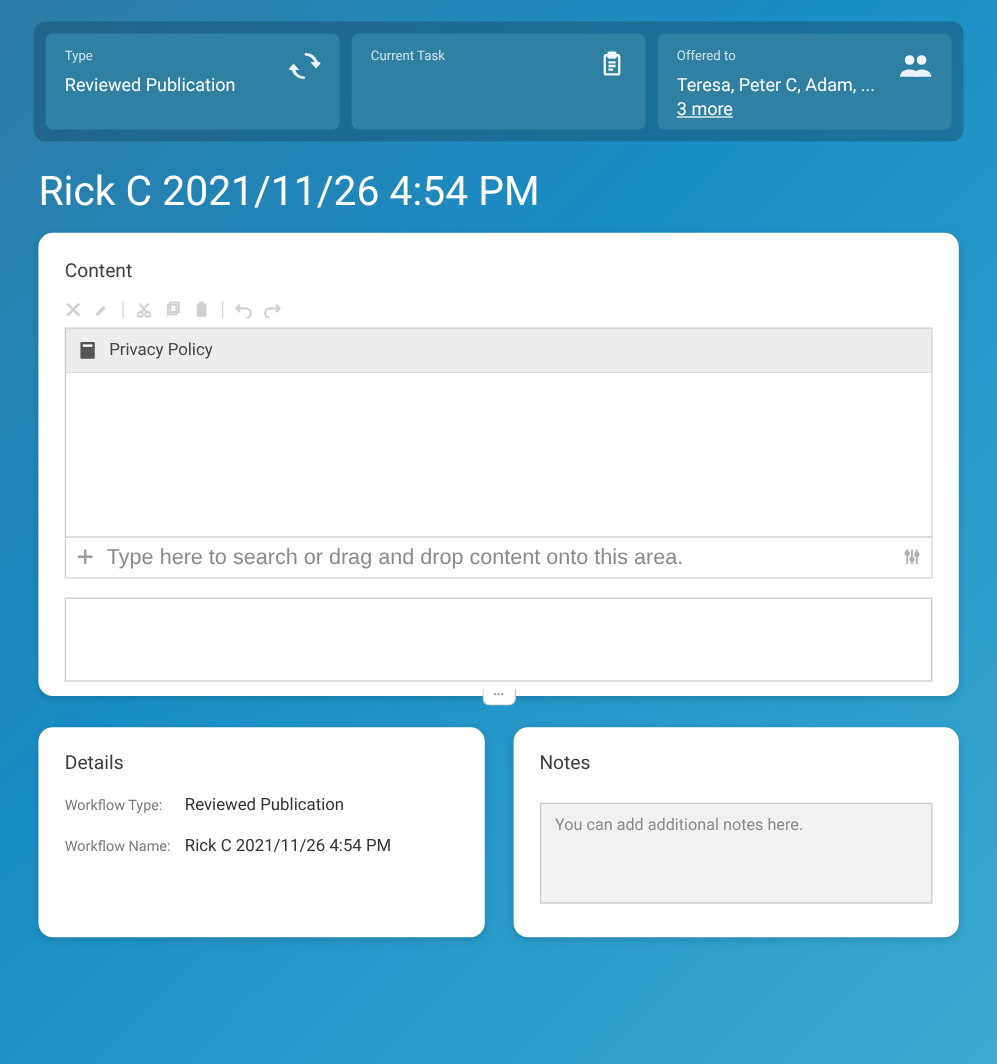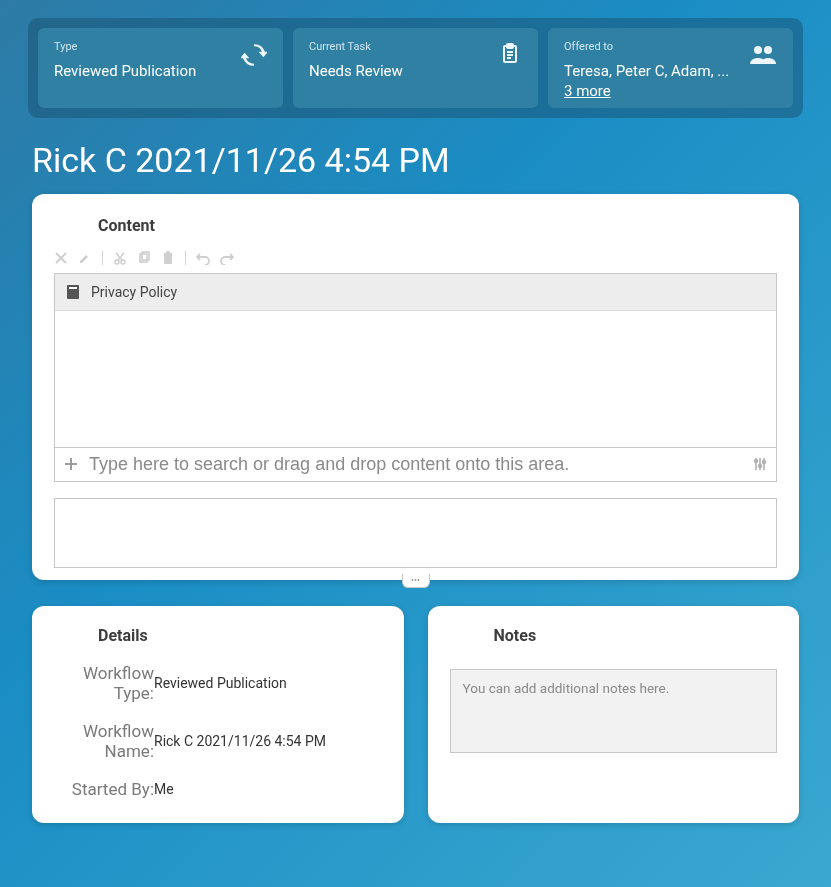--- a/index.html
+++ b/index.html
@@ -66,23 +66,22 @@
   }
   .panel-main {
     margin: 10px 32px 0 32px;
     padding: 22px 22px 12px 22px;
     position: relative;
     box-shadow: 0 2px 6px rgba(0,0,0,0.15);
   }
   .section-title {
     font-size: 16px;
     color: #3d3d3d;
-    font-weight: 700;
+    font-weight: 400;
     margin-bottom: 10px;
-    margin-left: 44px;
   }
 
   .toolbar {
     padding: 6px 0 8px 0;
     display: flex;
     align-items: center;
     gap: 10px;
   }
   .tool-btn {
     width: 14px;
@@ -194,22 +193,21 @@
   .detail-row {
     display: flex;
     align-items: center;
     margin-top: 18px;
     font-size: 13px;
   }
   .detail-row:first-of-type { margin-top: 18px; }
   .detail-label {
     width: 100px;
     color: #7a7a7a;
-    font-size: 17px;
-    text-align: right;
+    font-size: 12px;
   }
   .detail-value {
     color: #333;
     font-size: 14px;
   }
 
   .notes-box {
     margin-top: 14px;
     border: 1px solid #c7c7c7;
     background: #f2f2f2;
@@ -236,21 +234,20 @@
     <span class="icon">
       <svg width="26" height="26" viewBox="0 0 24 24" fill="currentColor">
           <path d="M12 4a8 8 0 0 1 7.4 5h-3.1l4.3 5 4.4-5h-2.9A10 10 0 0 0 12 2v2zm0 16a8 8 0 0 1-7.4-5h3.1L3.4 10-1 15h2.9A10 10 0 0 0 12 22v-2z"></path>
         </svg>
     </span>
   </div>
 
   <div class="header-card">
     <div class="info">
       <div class="label">Current Task</div>
-      <div class="value">Needs Review</div>
     </div>
     <span class="icon">
       <svg width="24" height="24" viewBox="0 0 24 24" fill="none" stroke="currentColor" stroke-width="2">
           <rect x="6" y="4" width="12" height="16" rx="1"></rect>
           <rect x="9" y="2" width="6" height="4" rx="1" fill="currentColor"></rect>
           <line x1="9" y1="10" x2="15" y2="10"></line>
           <line x1="9" y1="13" x2="15" y2="13"></line>
           <line x1="9" y1="16" x2="13" y2="16"></line>
         </svg>
     </span>
@@ -368,23 +365,19 @@
   <div class="panel-details">
     <div class="section-title">Details</div>
     <div class="detail-row">
       <div class="detail-label">Workflow Type:</div>
       <div class="detail-value">Reviewed Publication</div>
     </div>
     <div class="detail-row">
       <div class="detail-label">Workflow Name:</div>
       <div class="detail-value">Rick C 2021/11/26 4:54 PM</div>
     </div>
-    <div class="detail-row">
-      <div class="detail-label">Started By:</div>
-      <div class="detail-value">Me</div>
-    </div>
   </div>
 
   <div class="panel-notes">
     <div class="section-title">Notes</div>
     <textarea class="notes-box" placeholder="You can add additional notes here." style=""></textarea>
   </div>
 </div>
 
 </body></html>

